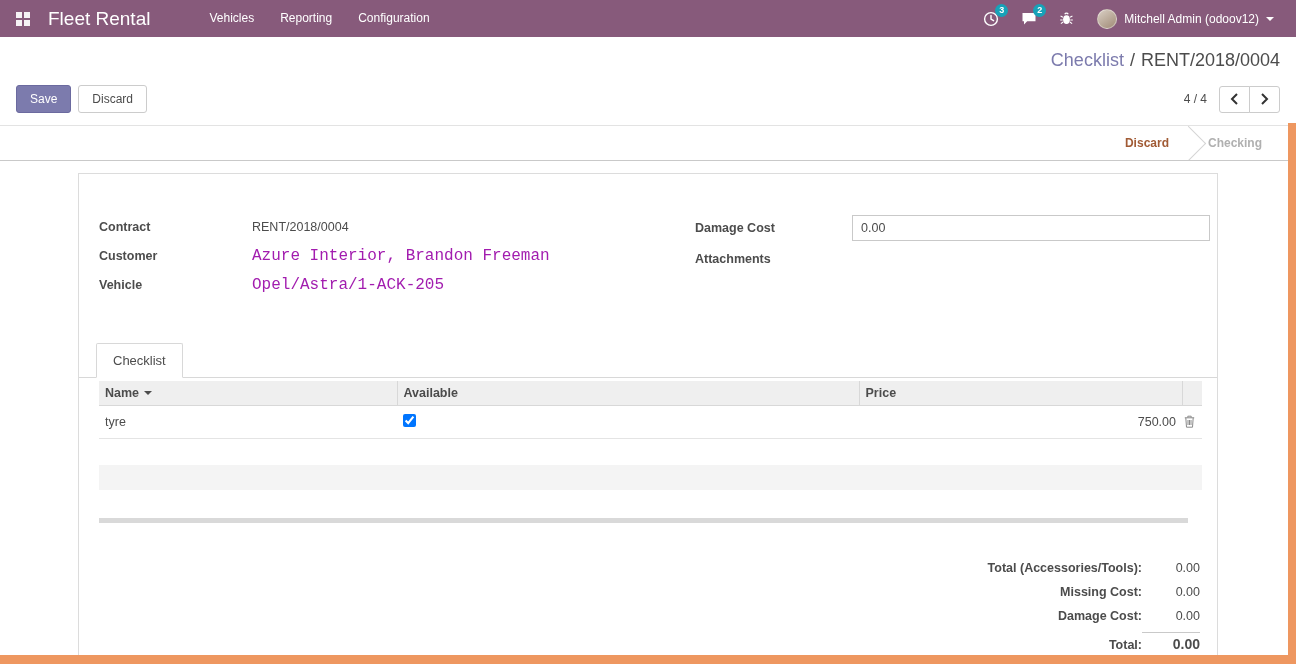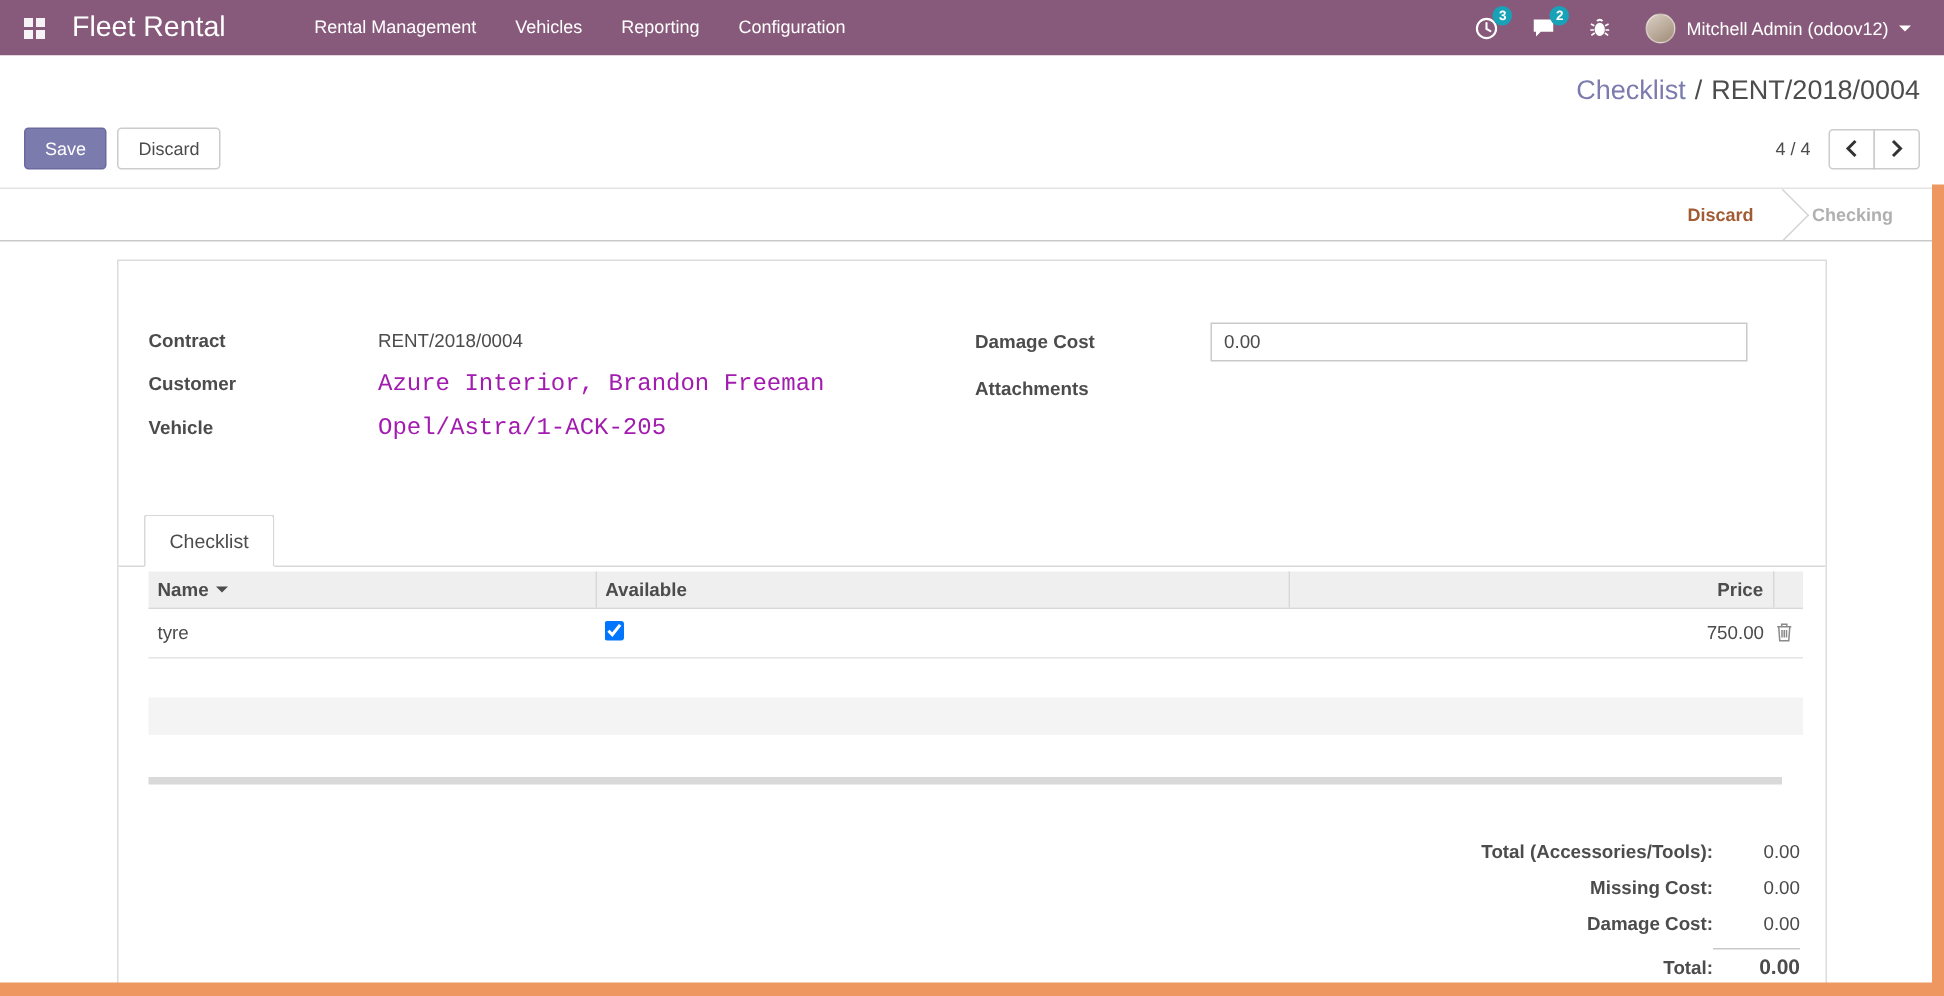--- a/index.html
+++ b/index.html
@@ -52,27 +52,27 @@
   .status-item.inactive { color:#b0b0b0; }
   .status-arrow { width:25px; height:25px; border-top:1px solid #d4d4d4; border-right:1px solid #d4d4d4; transform:rotate(45deg); margin:0 -13px; flex:none; }
 
   
   .form-view { padding-top:12px; }
   .sheet {
     width:1140px; margin:0 auto; background:#fff; border:1px solid #dcdcdc;
     min-height:700px; padding:27px 0 0 0;
   }
 
-  .form-grid { display:flex; padding:14px 17px 0 20px; }
+  .form-grid { display:flex; padding:14px 17px 0 20px;gap:25px; }
   .col-left { width:551px; flex:none; }
   .col-right { flex:1; }
   .field-row { display:flex; align-items:center; min-height:23px; margin-bottom:6px; }
   .field-label { font-weight:700; font-size:12.5px; color:#4c4c4c; flex:none; }
   .col-left .field-label { width:153px; }
-  .col-right .field-label { width:157px; }
+  .col-right .field-label { width:157px;margin-left:20px; }
   .field-value { font-size:12.5px; color:#4c4c4c; }
   a.field-link { font-size:16px; color:#a21caf; text-decoration:none; cursor:pointer;font-family:Liberation Mono, monospace; }
   .input-text { width:358px; height:26px; border:1px solid #c9c9c9; padding:2px 8px; font-size:12.5px; color:#4c4c4c; font-family:inherit; border-radius:0; }
 
   
   .notebook-head { margin-top:40px; border-bottom:1px solid #d8d8d8; padding-left:17px; }
   .tab {
     display:inline-block; position:relative; top:1px; background:#fff;
     border:1px solid #d8d8d8; border-bottom:1px solid #fff; border-radius:2px 2px 0 0;
     padding:9px 16px; font-size:13px; color:#4c4c4c; cursor:pointer;
@@ -80,21 +80,21 @@
 
   
   .list-wrap { padding:3px 17px 0 20px; }
   table.o-list { border-collapse:collapse; width:100%; font-size:12.5px; table-layout:fixed; }
   col.c-name { width:298px; } col.c-avail { width:462px; } col.c-price { width:323px; } col.c-del { width:20px; }
   .o-list th {
     background:#efefef; font-weight:700; text-align:left; padding:4px 6px;
     border-bottom:1px solid #d8d8d8; height:24px; cursor:pointer;
   }
   .o-list th + th { border-left:1px solid #d8d8d8; }
-  .o-list th.num { text-align:right; }
+  .o-list th.num { text-align:left; }
   .o-list td { padding:8px 6px; }
   .o-list tr.data-row td { border-bottom:1px solid #e4e4e4; }
   .o-list td.num { text-align:right; }
   .o-list td.del-cell { text-align:center; padding:8px 2px; cursor:pointer; }
   .sort-caret { display:inline-block; width:0; height:0; border-left:4px solid transparent; border-right:4px solid transparent; border-top:4px solid #4c4c4c; margin-left:5px; vertical-align:middle; }
   .o-list input[type=checkbox] { margin:0; }
   tr.empty-row-white td { height:27px; }
   tr.empty-row-gray td { height:25px; background:#f4f4f4; }
 
   .resize-handle { height:5px; background:#d9d9d9; margin:28px 29px 0 20px; }
@@ -118,21 +118,20 @@
 
 <nav class="navbar">
   <div class="apps-icon">
     <span></span>
       <span></span>
       <span></span>
       <span></span>
   </div>
   <a class="brand" href="#">Fleet Rental</a>
   <div class="top-menu">
-    <a href="#">Rental Management</a>
     <a href="#">Vehicles</a>
     <a href="#">Reporting</a>
     <a href="#">Configuration</a>
   </div>
   <div class="systray">
     <div class="systray-item">
       <span>
         <svg width="16" height="16" viewBox="0 0 16 16">
             <circle cx="8" cy="8" r="6.4" fill="none" stroke="#fff" stroke-width="1.4"></circle>
             <path d="M8 4.4V8.2l2.6 1.5" fill="none" stroke="#fff" stroke-width="1.4" stroke-linecap="round"></path>

